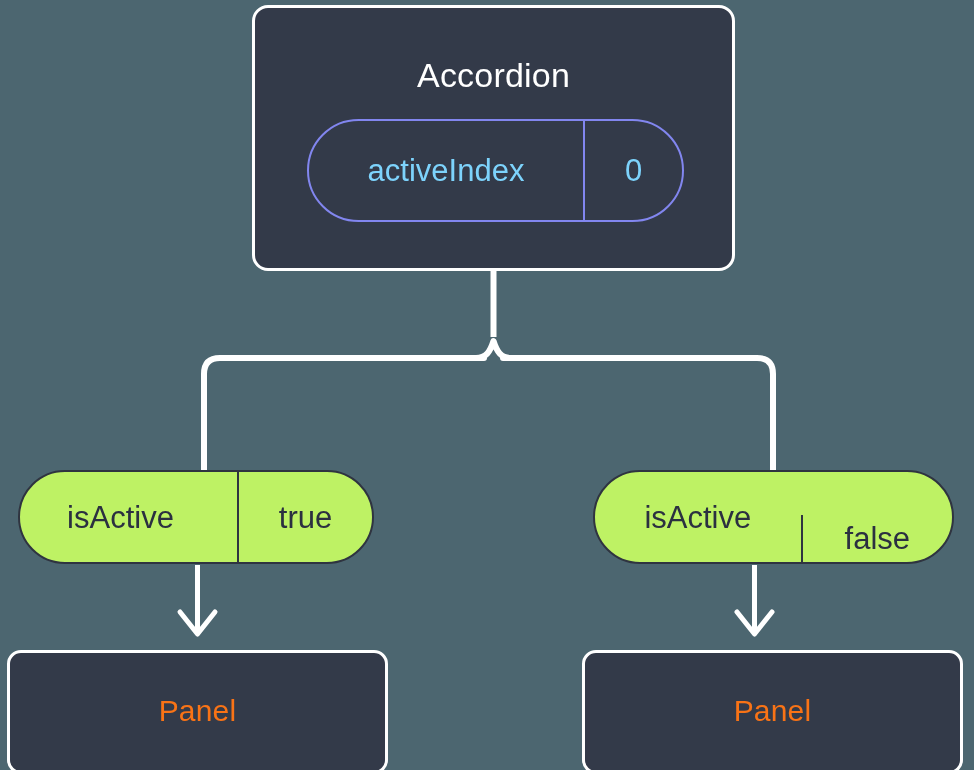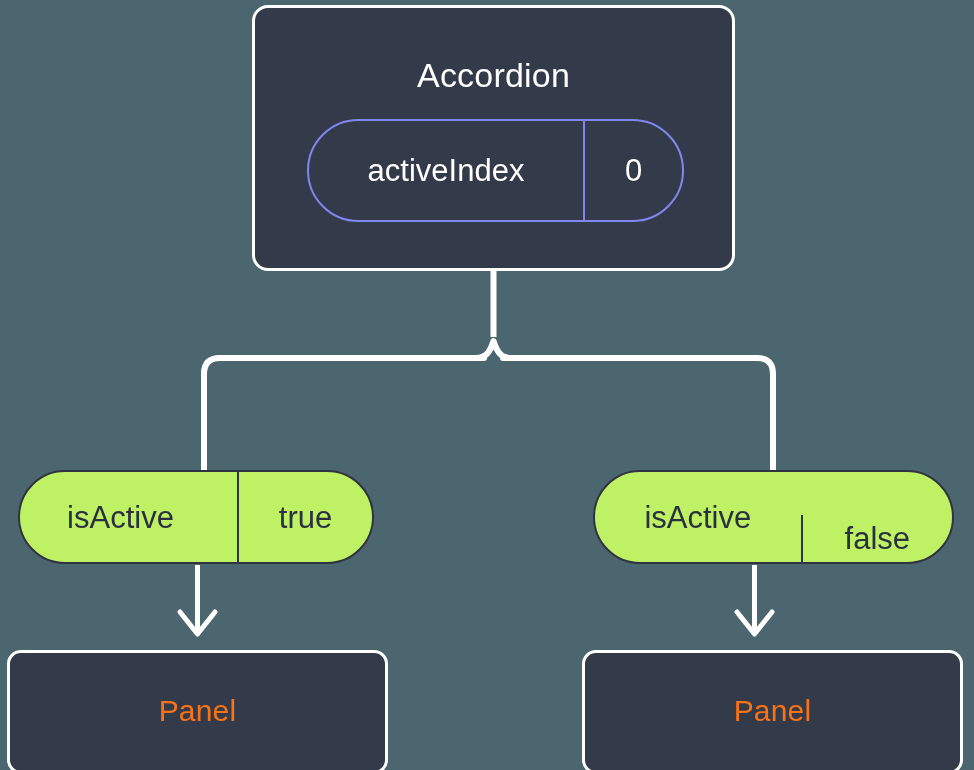--- a/index.html
+++ b/index.html
@@ -120,21 +120,21 @@
     line-height: 1;
   }
 
   
   .pill-outline {
     background: transparent;
     border: 2px solid #8286ef;
   }
   .pill-outline .pill-key,
   .pill-outline .pill-val {
-    color: #ffffff;
+    color: #7dd3fc;
     font-size: 31px;
   }
   .pill-outline .pill-val {
     border-left: 2px solid #8286ef;
   }
 
   #pill-active-index {
     left: 307px;
     top: 119px;
     width: 377px;

